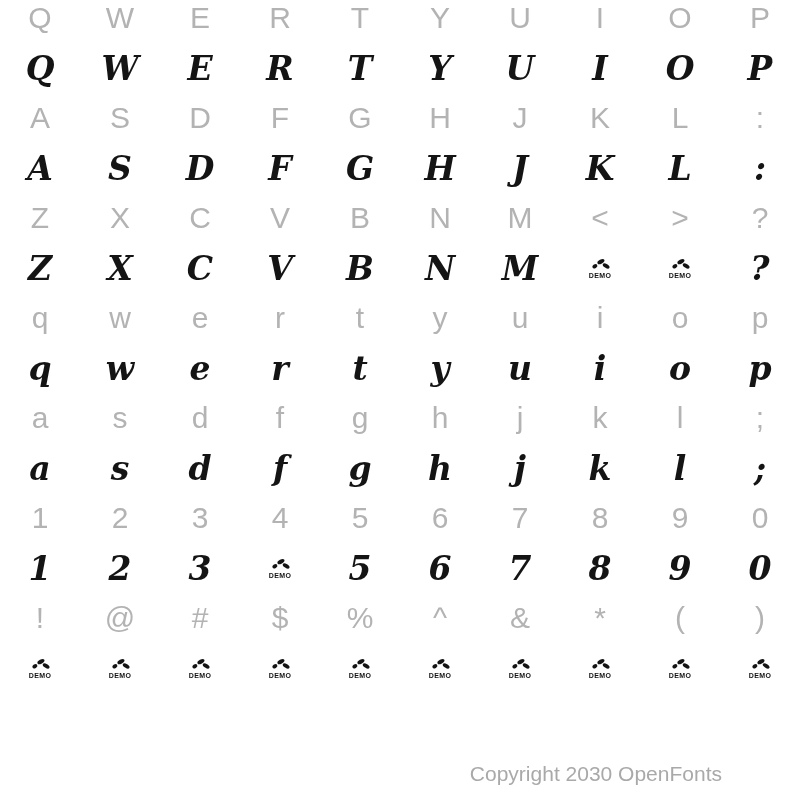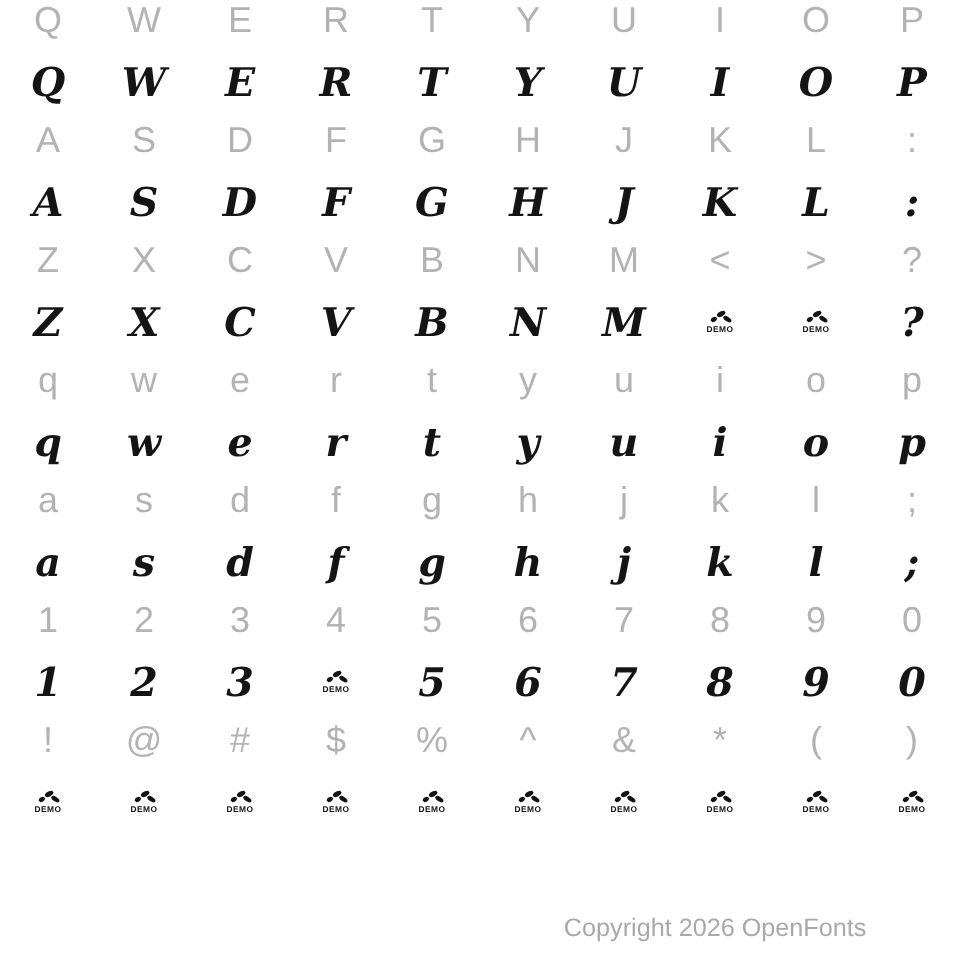--- a/index.html
+++ b/index.html
@@ -321,14 +321,14 @@
           </svg><span class="demo-label">DEMO</span></span>
         <span class="cell demo"><svg width="21" height="13" viewBox="0 0 24 15">
             <g fill="#141414">
               <ellipse cx="5.5" cy="9.5" rx="3.1" ry="2.2" transform="rotate(-30 5.5 9.5)"></ellipse>
               <ellipse cx="12.5" cy="4.2" rx="4.4" ry="2.4" transform="rotate(-28 12.5 4.2)"></ellipse>
               <ellipse cx="18.5" cy="9.2" rx="4.4" ry="2.2" transform="rotate(33 18.5 9.2)"></ellipse>
             </g>
           </svg><span class="demo-label">DEMO</span></span>
       </div>
     </div>
-  <div id="copyright" style="color: rgb(169, 169, 169);">Copyright 2026 OpenFonts</div>
+  <div id="copyright" style="color: rgb(169, 169, 169);">Copyright 2030 OpenFonts</div>
 </div>
 
 </body></html>

